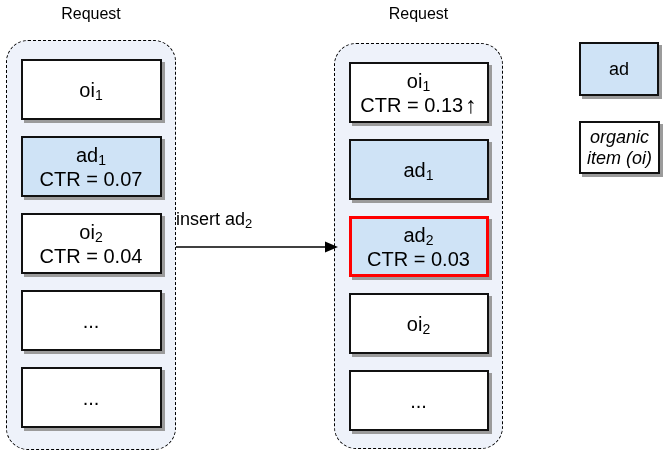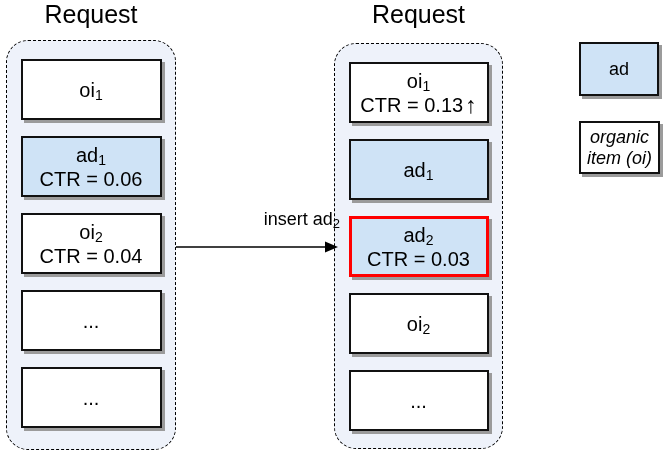--- a/index.html
+++ b/index.html
@@ -1,18 +1,18 @@
 <!DOCTYPE html>
 <html style="--ad-fill: #cfe3f6; --panel-fill: #eef2fa; --highlight: #ff0000;"><head>
 <meta charset="utf-8">
 <style>
   html,body{margin:0;padding:0;background:#fff;font-family:"Liberation Sans",sans-serif;}
   .canvas{position:relative;width:664px;height:453px;background:#fff;overflow:hidden;}
 
-  .panel-title{position:absolute;top:2px;font-size:25px;line-height:24px;color:#000;text-align:center;}
+  .panel-title{position:absolute;top:2px;font-size:16px;line-height:24px;color:#000;text-align:center;}
   .panel-title.left{left:6px;width:170px;}
   .panel-title.right{left:334px;width:169px;}
 
   .panel{position:absolute;border:1.5px dashed #000;border-radius:22px;
          background:var(--panel-fill,#eef2fa);box-sizing:border-box;}
   .panel.left-panel{left:6px;top:40px;width:170px;height:410px;}
   .panel.right-panel{left:334px;top:43px;width:169px;height:406px;}
 
   .box-list{display:flex;flex-direction:column;gap:16px;padding-top:18px;align-items:center;}
 
@@ -21,21 +21,21 @@
             display:flex;flex-direction:column;justify-content:center;align-items:center;
             font-size:20px;line-height:24px;color:#000;}
   .right-panel .item-box{width:140px;}
   .item-box.ad{background:var(--ad-fill,#cfe3f6);}
   .item-box.ad-highlight{background:var(--ad-fill,#cfe3f6);
             border:3px solid var(--highlight,#ff0000);}
   .item-name sub{font-size:14px;line-height:0;vertical-align:-0.2em;}
   .item-ctr{white-space:nowrap;}
   .trend{font-weight:700;font-size:23px;line-height:0;margin-left:2px;vertical-align:-1px;}
 
-  .arrow-label{position:absolute;left:176px;top:208px;width:164px;text-align:right;
+  .arrow-label{position:absolute;left:176px;top:208px;width:164px;text-align:left;
                font-size:18px;line-height:22px;color:#000;}
   .arrow-label sub{font-size:13px;line-height:0;vertical-align:-0.2em;}
   .arrow-svg{position:absolute;left:176px;top:239px;width:164px;height:16px;}
 
   .legend-box{position:absolute;box-sizing:border-box;border:2px solid #111;
               box-shadow:3px 3px 0 #9b9b9b;display:flex;align-items:center;justify-content:center;
               font-size:18px;line-height:21px;text-align:center;color:#000;}
   .legend-box.ad{left:579px;top:42px;width:80px;height:54px;background:var(--ad-fill,#cfe3f6);}
   .legend-box.organic{left:579px;top:121px;width:81px;height:53px;background:#fff;padding:2px;font-style:italic;}
 </style>
@@ -47,21 +47,21 @@
   <div class="panel-title left">Request</div>
   <div class="panel-title right">Request</div>
 
   <div class="panel left-panel">
     <div class="box-list">
         <div class="item-box organic">
           <div class="item-name">oi<sub>1</sub></div>
         </div>
         <div class="item-box ad">
           <div class="item-name">ad<sub>1</sub></div>
-          <div class="item-ctr">CTR = 0.06</div>
+          <div class="item-ctr">CTR = 0.07</div>
         </div>
         <div class="item-box organic">
           <div class="item-name">oi<sub>2</sub></div>
           <div class="item-ctr">CTR = 0.04</div>
         </div>
         <div class="item-box organic">
           <div class="item-name">...</div>
         </div>
         <div class="item-box organic">
           <div class="item-name">...</div>

